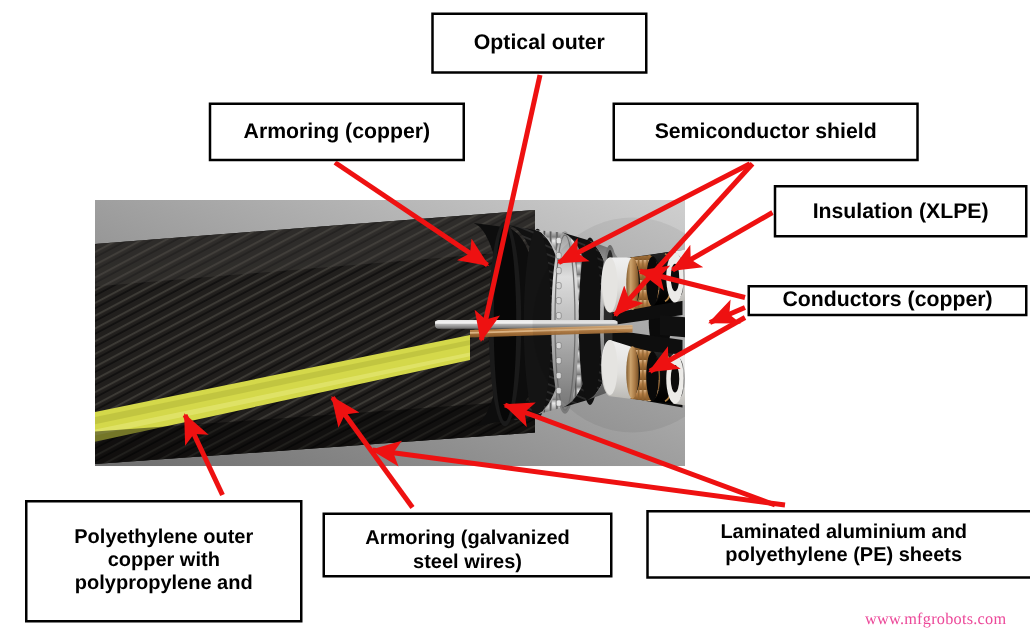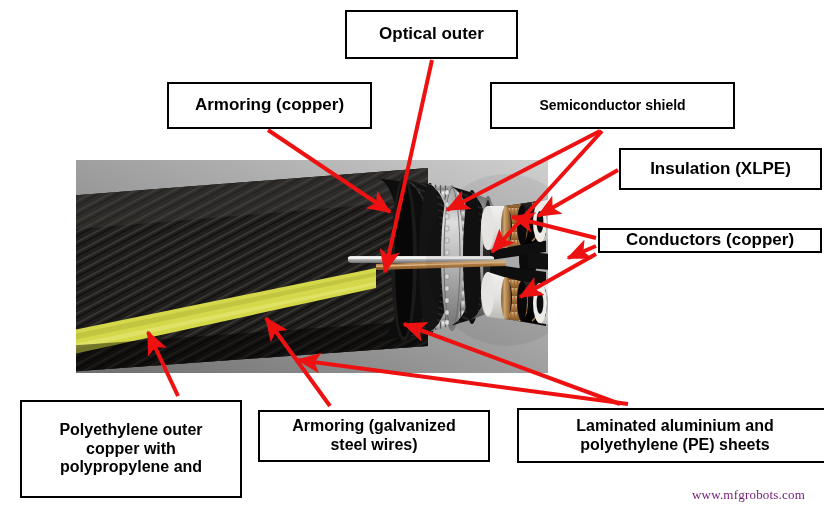--- a/index.html
+++ b/index.html
@@ -43,44 +43,44 @@
     align-items: center;
     justify-content: center;
     text-align: center;
     line-height: 1.18;
     z-index: 20;
   }
   .callout span { display: block; width: 100%; }
 
   #callout-optical-fibers   { left: 345px; top: 10px;  width: 173px; height: 49px;  font-size: 17px; }
   #callout-screening        { left: 167px; top: 82px;  width: 205px; height: 47px;  font-size: 17px; }
-  #callout-semiconductor    { left: 490px; top: 82px;  width: 245px; height: 47px;  font-size: 14px; }
+  #callout-semiconductor    { left: 490px; top: 82px;  width: 245px; height: 47px;  font-size: 17px; }
   #callout-insulation       { left: 619px; top: 148px; width: 203px; height: 42px;  font-size: 17px; }
   #callout-conductors       { left: 598px; top: 228px; width: 224px; height: 25px;  font-size: 17px; }
   #callout-polyethylene     { left: 20px;  top: 400px; width: 222px; height: 98px;  font-size: 16px; justify-content: center; }
-  #callout-armoring         { left: 258px; top: 410px; width: 232px; height: 52px;  font-size: 16px; }
+  #callout-armoring         { left: 258px; top: 410px; width: 232px; height: 52px;  font-size: 16px; align-items: flex-end; }
   #callout-laminated        { left: 517px; top: 408px; width: 316px; height: 55px;  font-size: 16px; }
 
   
   #arrows {
     position: absolute;
     left: 0; top: 0;
     width: 824px;
     height: 514px;
     z-index: 10;
     pointer-events: none;
   }
 
   .watermark {
     position: absolute;
     left: 692px;
     top: 487px;
     font-family: "Liberation Serif", serif;
     font-size: 13px;
-    color: #701a75;
+    color: #ec4899;
     letter-spacing: 0.2px;
     z-index: 25;
   }
 </style>
 </head>
 <body>
 
 <div id="stage">
 
   <div class="photo">

